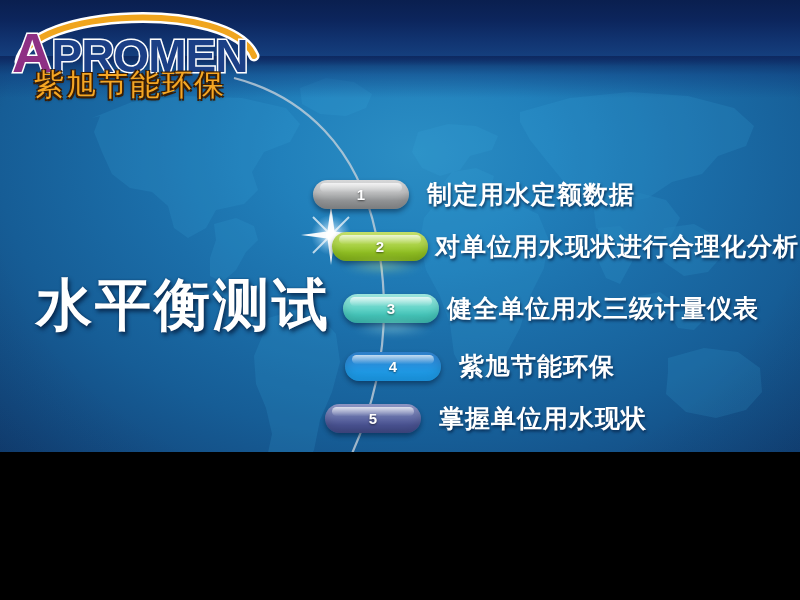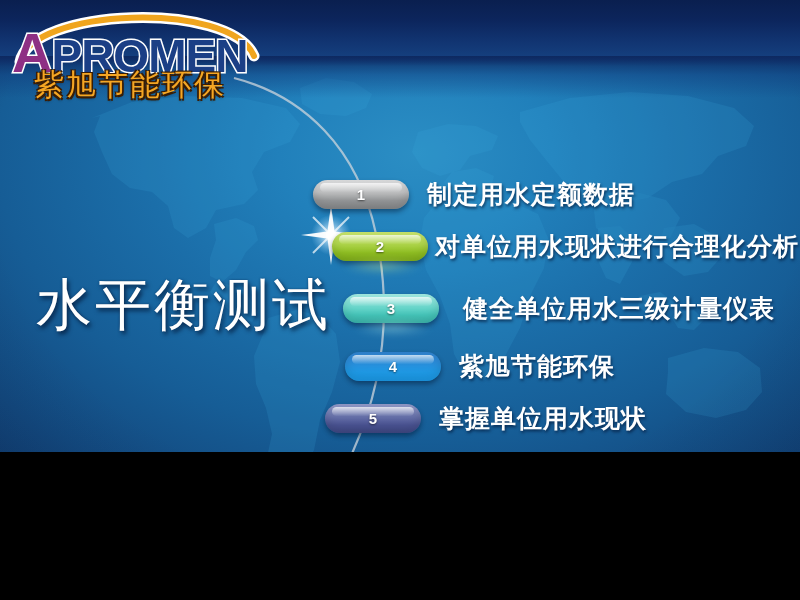--- a/index.html
+++ b/index.html
@@ -115,21 +115,21 @@
       0 2px 3px rgba(0,0,0,0.55);
     font-family: "DejaVu Sans", "Liberation Sans", sans-serif;
     white-space: nowrap;
   }
 
   
   .main-title {
     position: absolute;
     left: 36px; top: 268px;
     font-size: 56px;
-    font-weight: normal;
+    font-weight: bold;
     color: #ffffff;
     letter-spacing: 3px;
     font-family: "DejaVu Sans", "Liberation Sans", sans-serif;
     text-shadow:
       2px 3px 4px rgba(3,22,52,0.75),
       0 0 2px rgba(10,40,80,0.6);
     white-space: nowrap;
   }
 
   
@@ -347,21 +347,21 @@
         <span class="pill-num">2</span>
       </div>
       <div class="step-label" style="margin-left:7px;">对单位用水现状进行合理化分析</div>
     </div>
 
     <div class="step" style="left:343px; top:292px;">
       <div class="pill pill-3">
         <span class="glow-under glow-3"></span>
         <span class="pill-num">3</span>
       </div>
-      <div class="step-label" style="margin-left:24px;font-family:Liberation Serif, serif;">健全单位用水三级计量仪表</div>
+      <div class="step-label" style="margin-left:8px;font-family:Liberation Serif, serif;">健全单位用水三级计量仪表</div>
     </div>
 
     <div class="step" style="left:345px; top:350px;">
       <div class="pill pill-4">
         <span class="pill-num">4</span>
       </div>
       <div class="step-label">紫旭节能环保</div>
     </div>
 
     <div class="step" style="left:325px; top:402px;">

